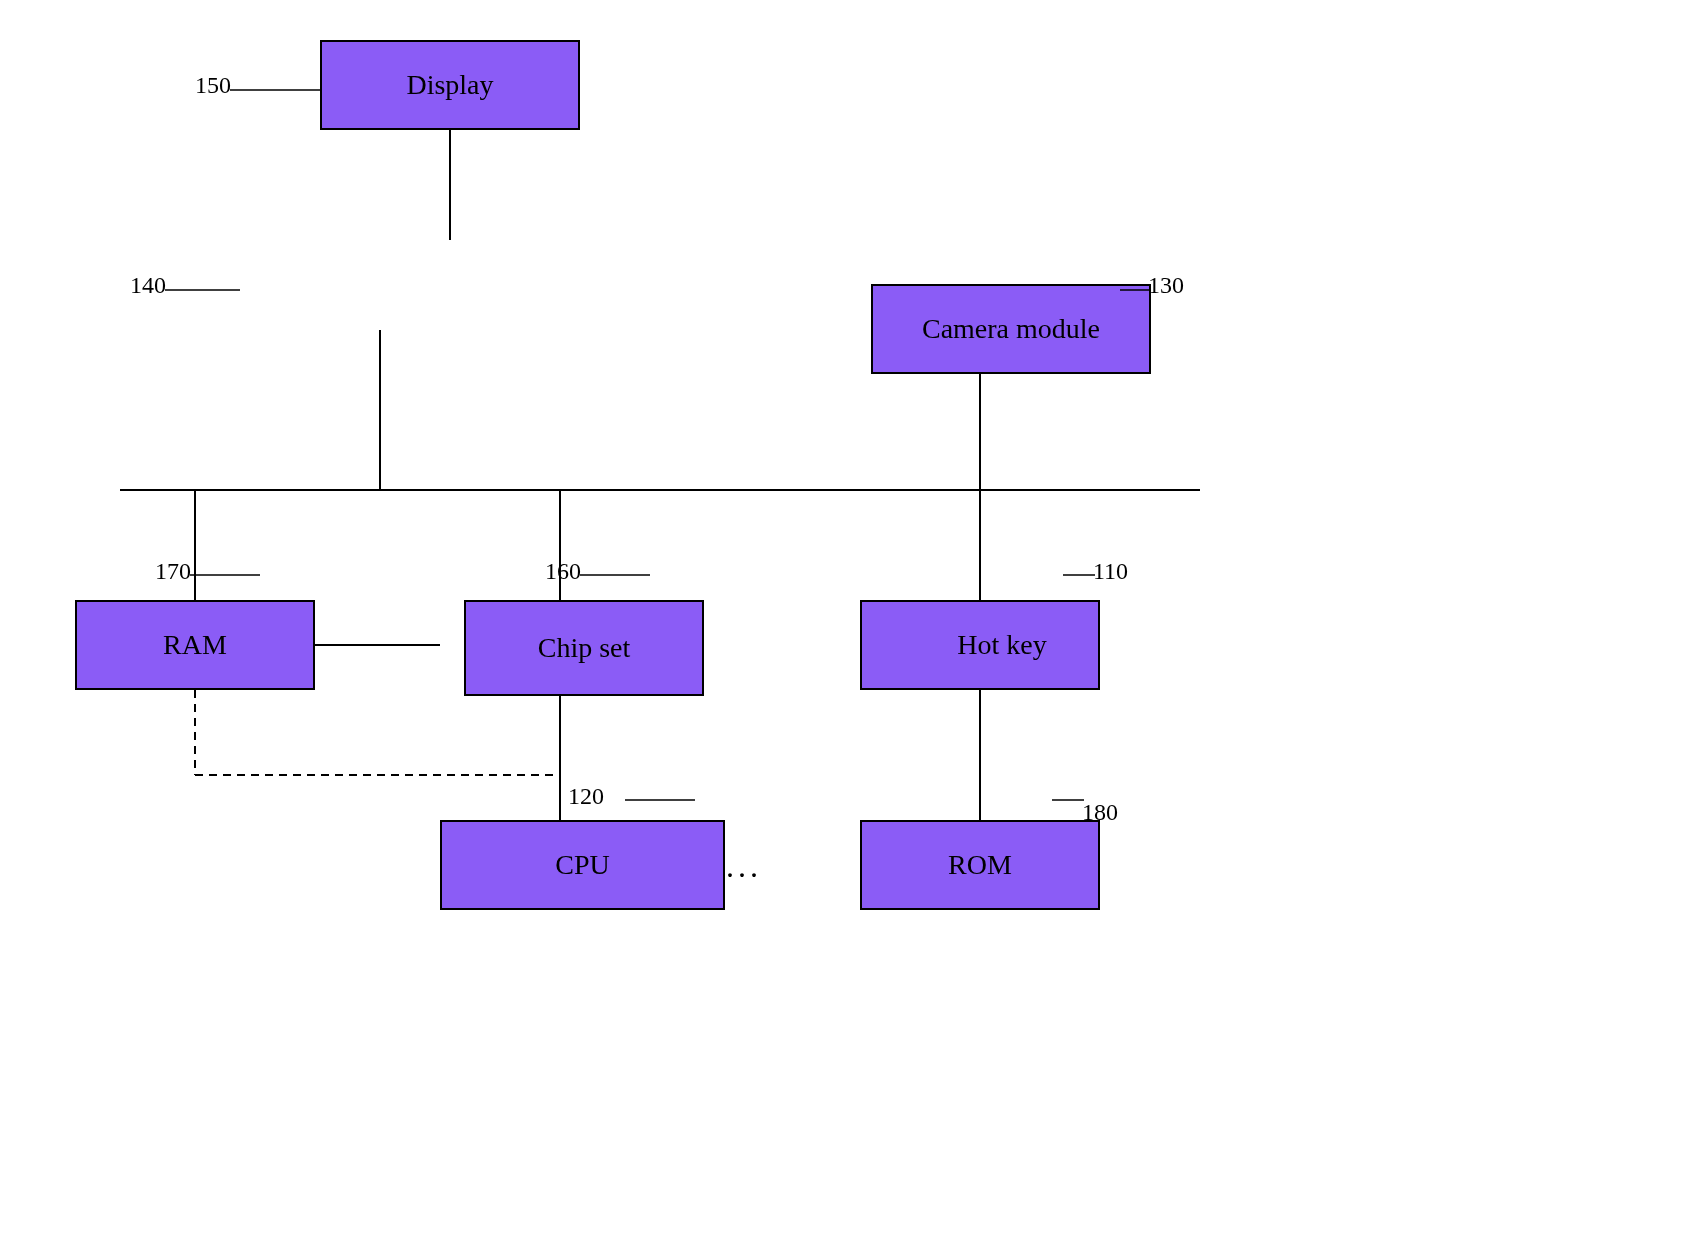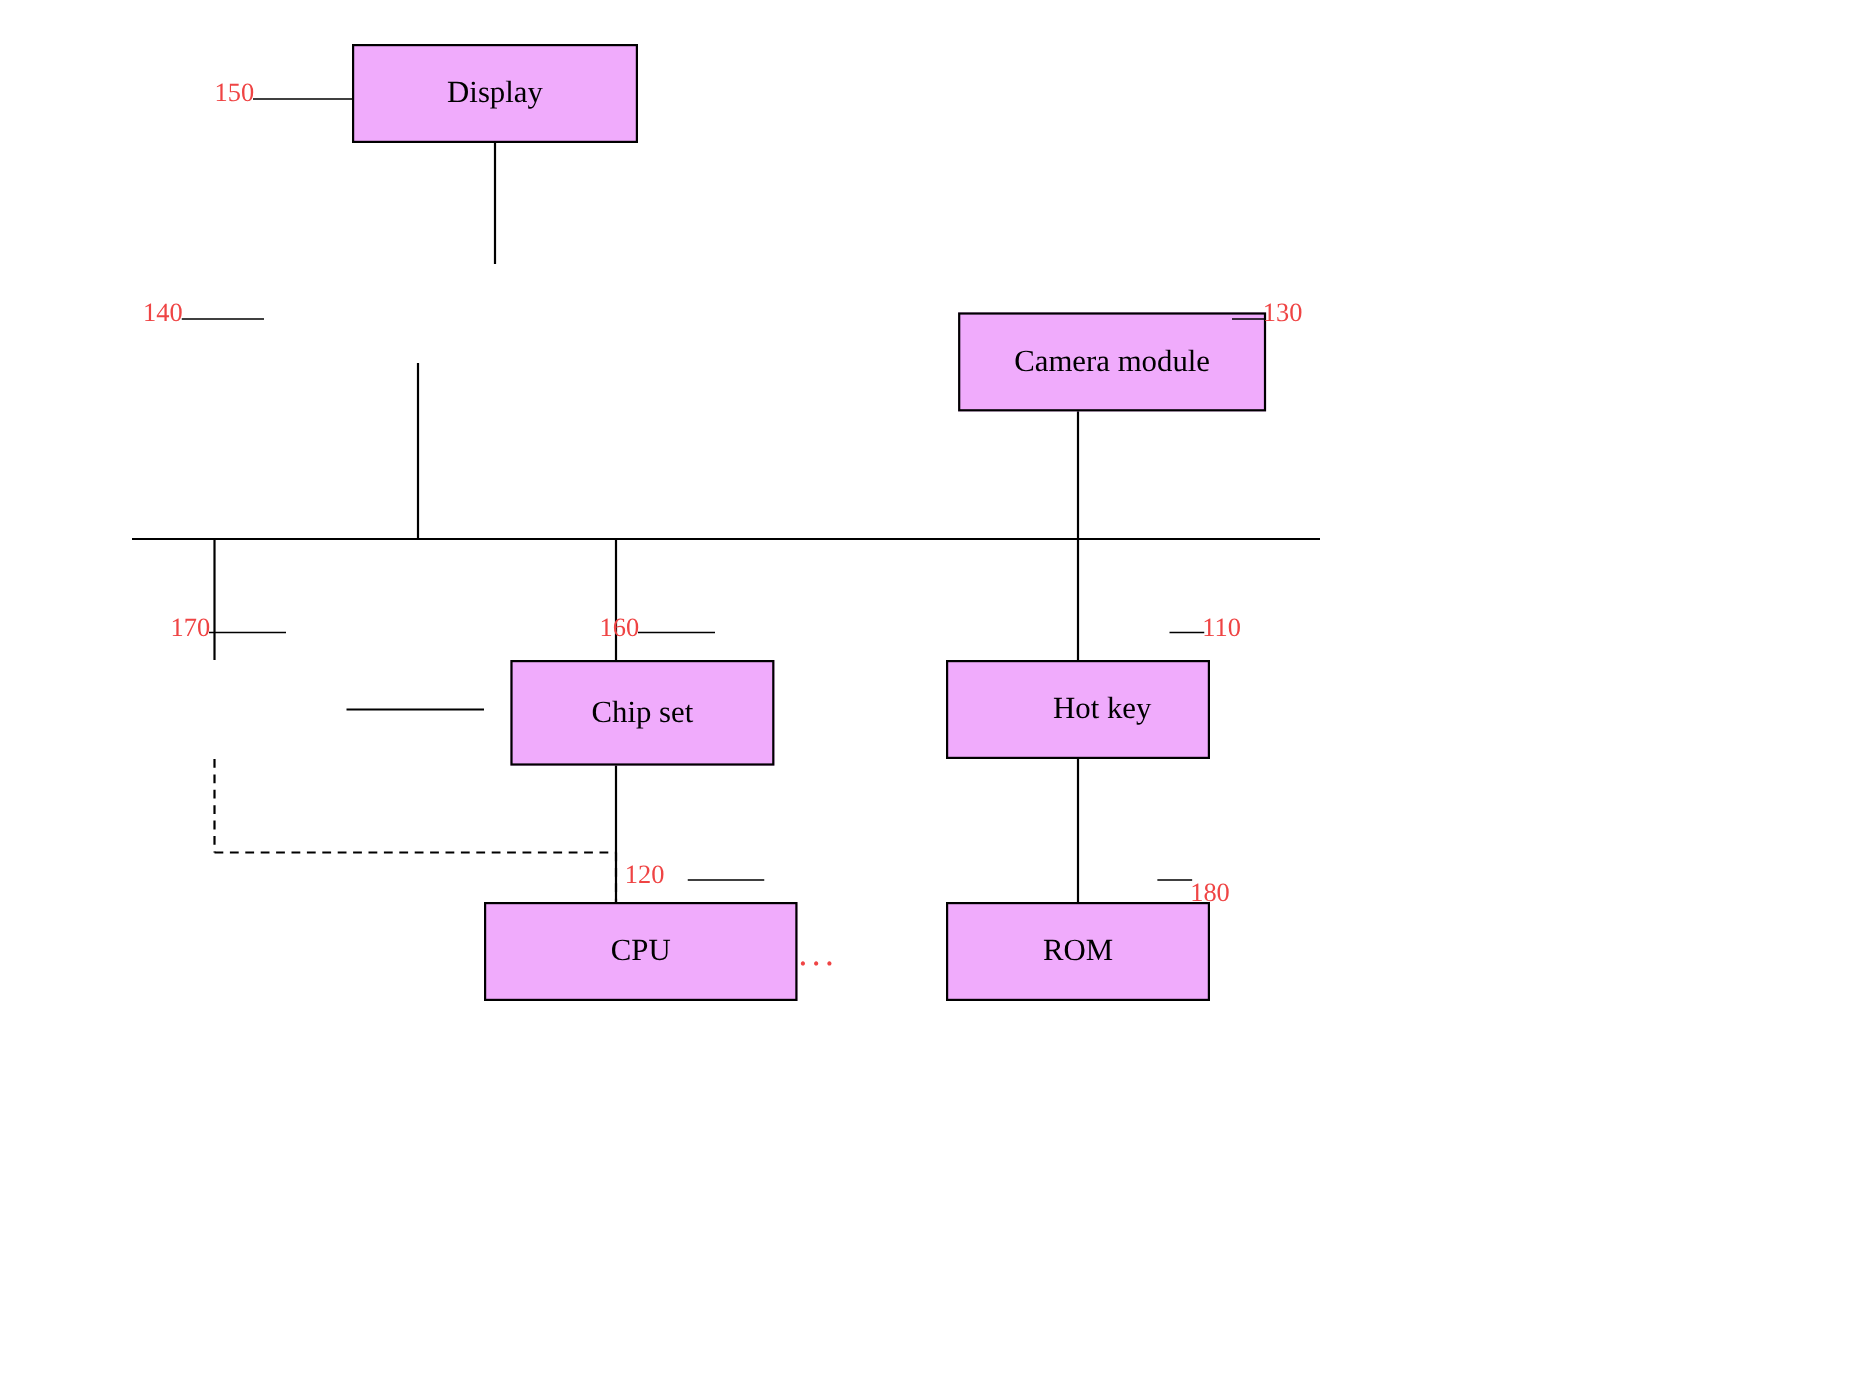--- a/index.html
+++ b/index.html
@@ -13,30 +13,30 @@
     }
     .diagram {
       position: absolute;
       top: 0; left: 0;
       width: 1681px;
       height: 1251px;
     }
     .box {
       position: absolute;
       border: 2px solid #000;
-      background: #f0abfc;
+      background: #8b5cf6;
       display: flex;
       align-items: center;
       justify-content: center;
       font-size: 28px;
     }
     .label {
       position: absolute;
       font-size: 24px;
-      color: #ef4444;
+      color: #000000;
     }
     svg.lines {
       position: absolute;
       top: 0; left: 0;
       width: 1681px;
       height: 1251px;
       pointer-events: none;
     }
   </style>
 </head>
@@ -68,20 +68,21 @@
     <line x1="560" y1="775" x2="560" y2="820" stroke="#000" stroke-width="2" stroke-dasharray="8,6"></line>
 
     <line x1="980" y1="690" x2="980" y2="820" stroke="#000" stroke-width="2"></line>
   </svg>
 
   <div class="box" style="left:320px; top:40px; width:260px; height:90px;">Display</div>
 
 
   <div class="box" style="left:871px; top:240px; width:280px; height:90px;margin-top:44px;">Camera module</div>
 
+  <div class="box" style="left:75px; top:600px; width:240px; height:90px;">RAM</div>
 
   <div class="box" style="left:464px; top:600px; width:240px; height:96px;">Chip set</div>
 
   <div class="box" style="left:860px; top:600px; width:240px; height:90px;padding-left:44px;">Hot key</div>
 
   <div class="box" style="left:440px; top:820px; width:285px; height:90px;">CPU</div>
 
   <div class="box" style="left:860px; top:820px; width:240px; height:90px;">ROM</div>
 
   <span class="label" style="left:195px; top:72px;">150</span>

